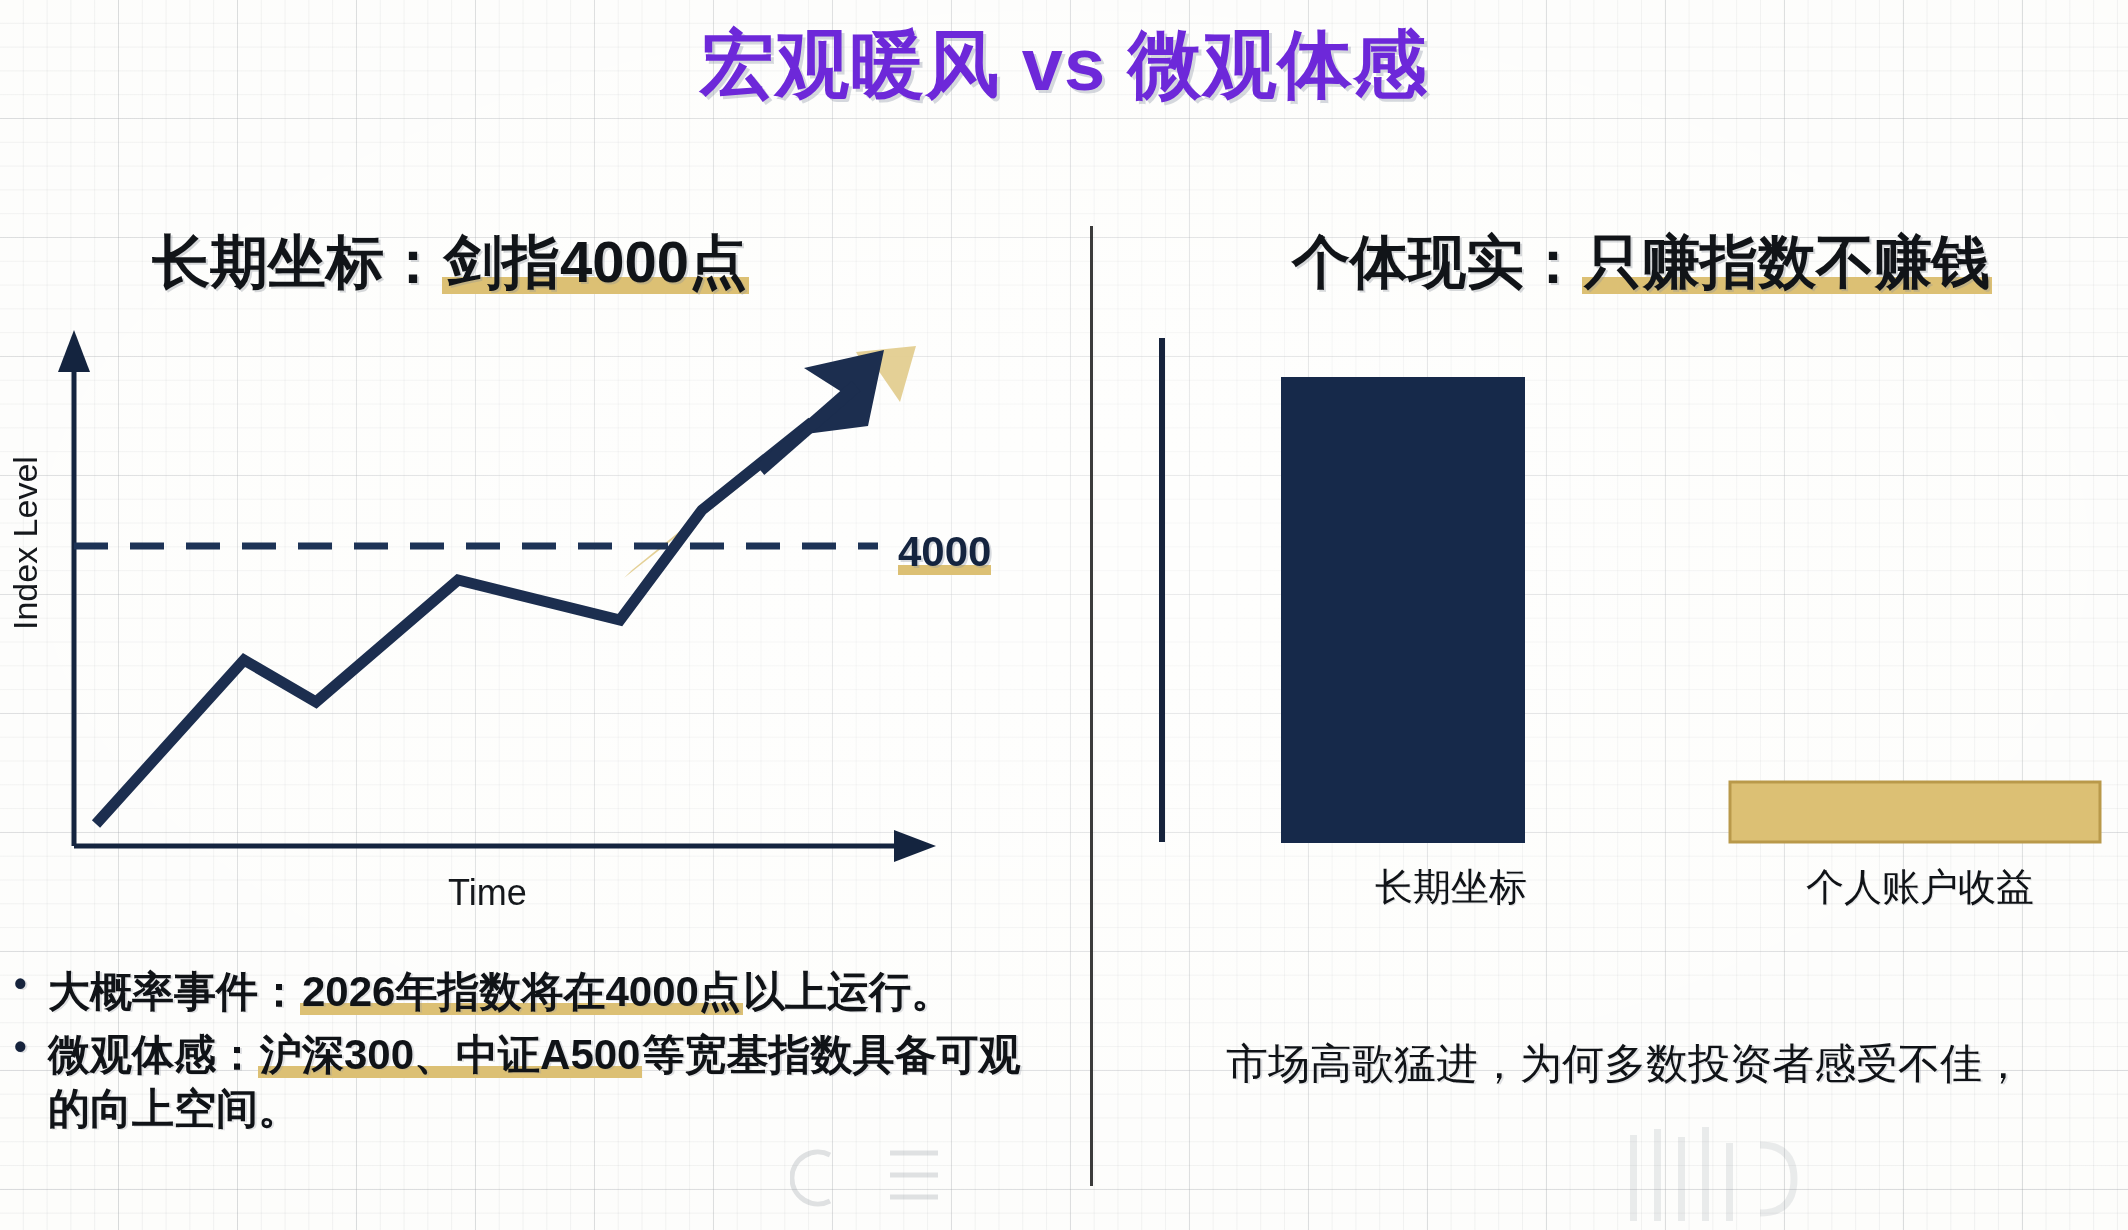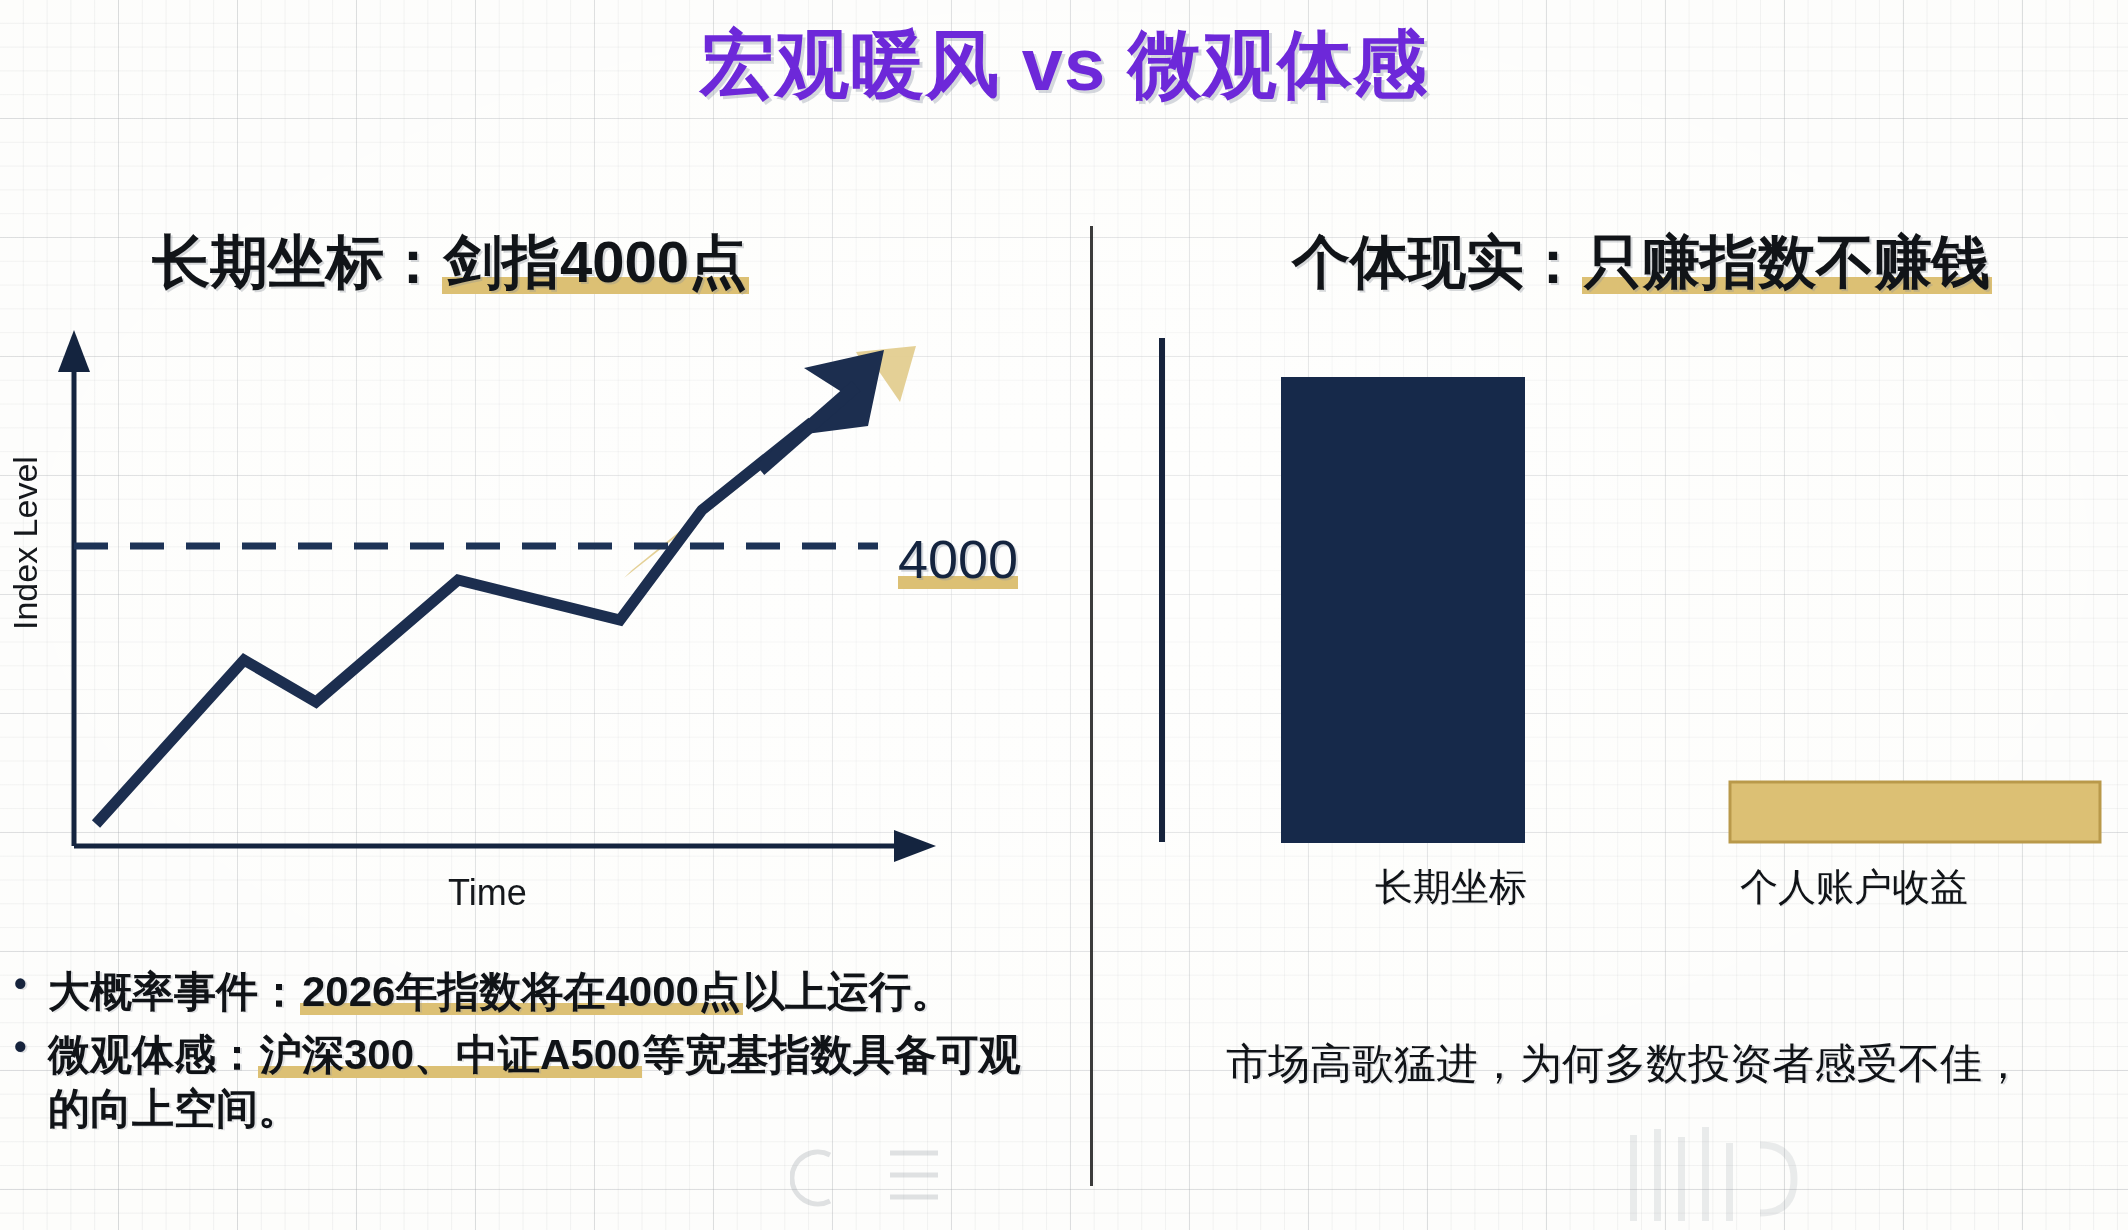--- a/index.html
+++ b/index.html
@@ -55,21 +55,21 @@
     background:linear-gradient(to top,#dcc074 0 26%, rgba(220,192,116,.0) 26%);
     padding:0 2px;
   }
 
   
   #leftchart{position:absolute;left:0;top:330px;width:1040px;height:600px;}
   #rightchart{position:absolute;left:1130px;top:330px;width:980px;height:600px;}
 
   .label4000{
     position:absolute;left:898px;top:528px;
-    font-size:54px;font-weight:normal;color:#14243f;
+    font-size:42px;font-weight:bold;color:#14243f;
     text-shadow:2px 2px 0 rgba(140,148,162,.35);
   }
   .label4000 .hl2{
     background:linear-gradient(to top,#dcc074 0 22%, rgba(220,192,116,0) 22%);
   }
 
   .axis-ylabel{
     position:absolute;left:6px;top:630px;
     font-size:34px;color:#15181c;font-weight:500;
     transform:rotate(-90deg);transform-origin:left top;
@@ -94,21 +94,21 @@
     color:#16233c;font-size:36px;
   }
   .bullets ul{margin:0;padding:0;}
 
   
   .bar-cat{
     position:absolute;font-size:38px;color:#101317;font-weight:500;
     white-space:nowrap;text-shadow:1px 1px 0 rgba(150,155,165,.25);
   }
   .bar-cat.c1{left:1375px;top:862px;}
-  .bar-cat.c2{left:1740px;top:862px;}
+  .bar-cat.c2{left:1806px;top:862px;}
 
   .caption{
     position:absolute;left:1150px;top:1035px;width:950px;
     text-align:center;font-size:42px;font-weight:normal;color:#101317;
     line-height:1.40;
     text-shadow:2px 1px 0 rgba(150,155,165,.28);
   }
   .caption .hl3{
     background:linear-gradient(to top,#dcc074 0 20%, rgba(220,192,116,0) 20%);
   }

